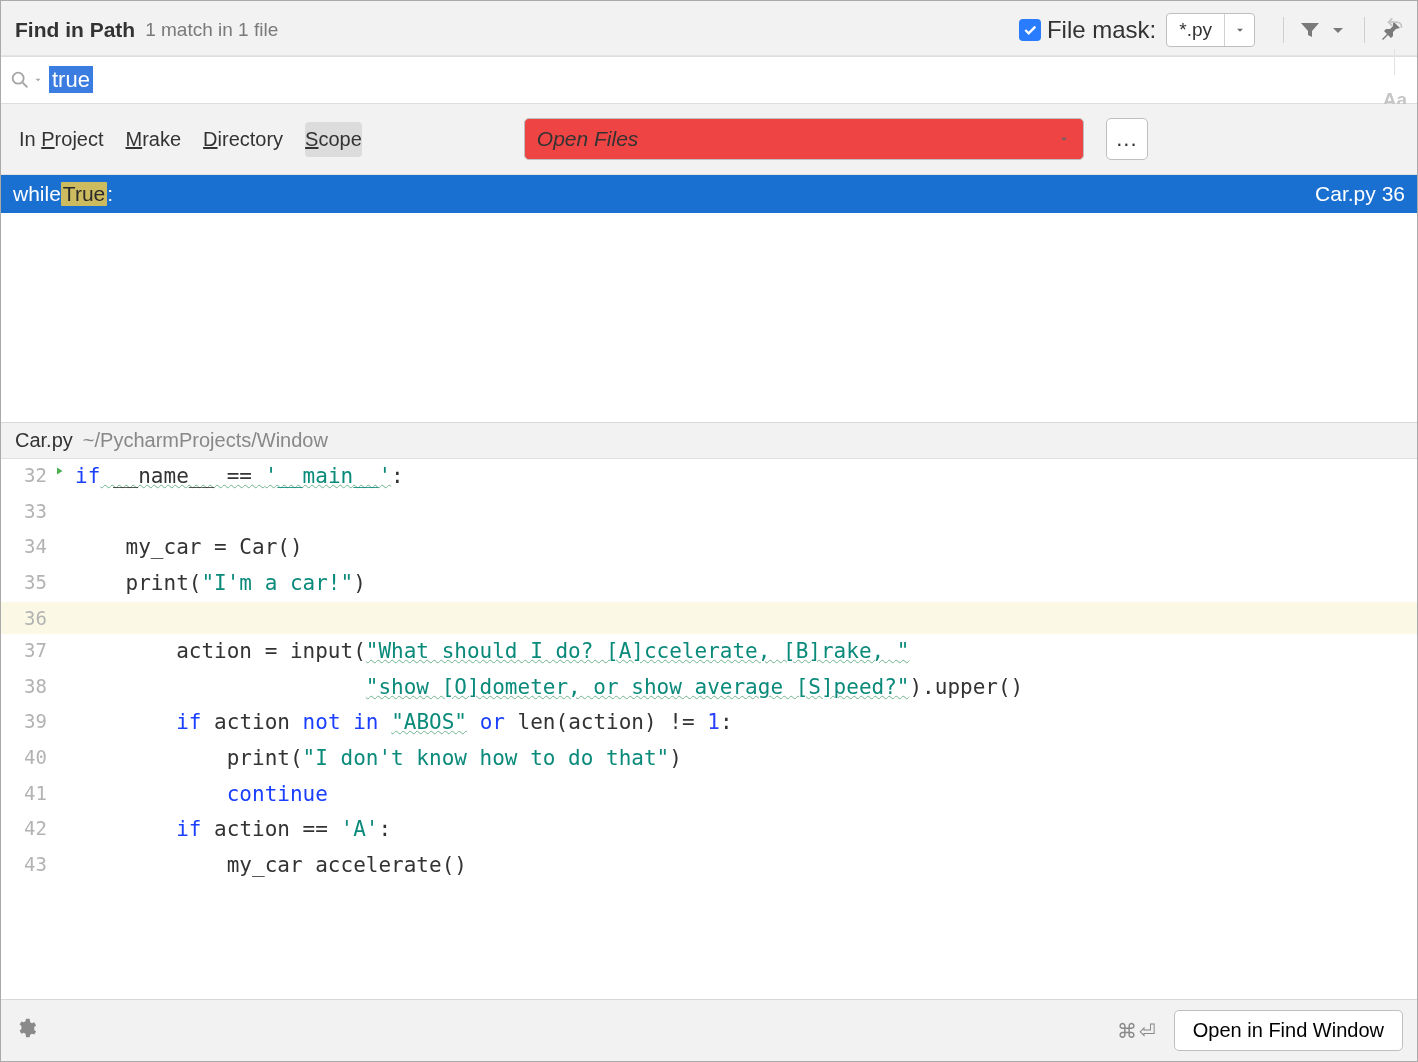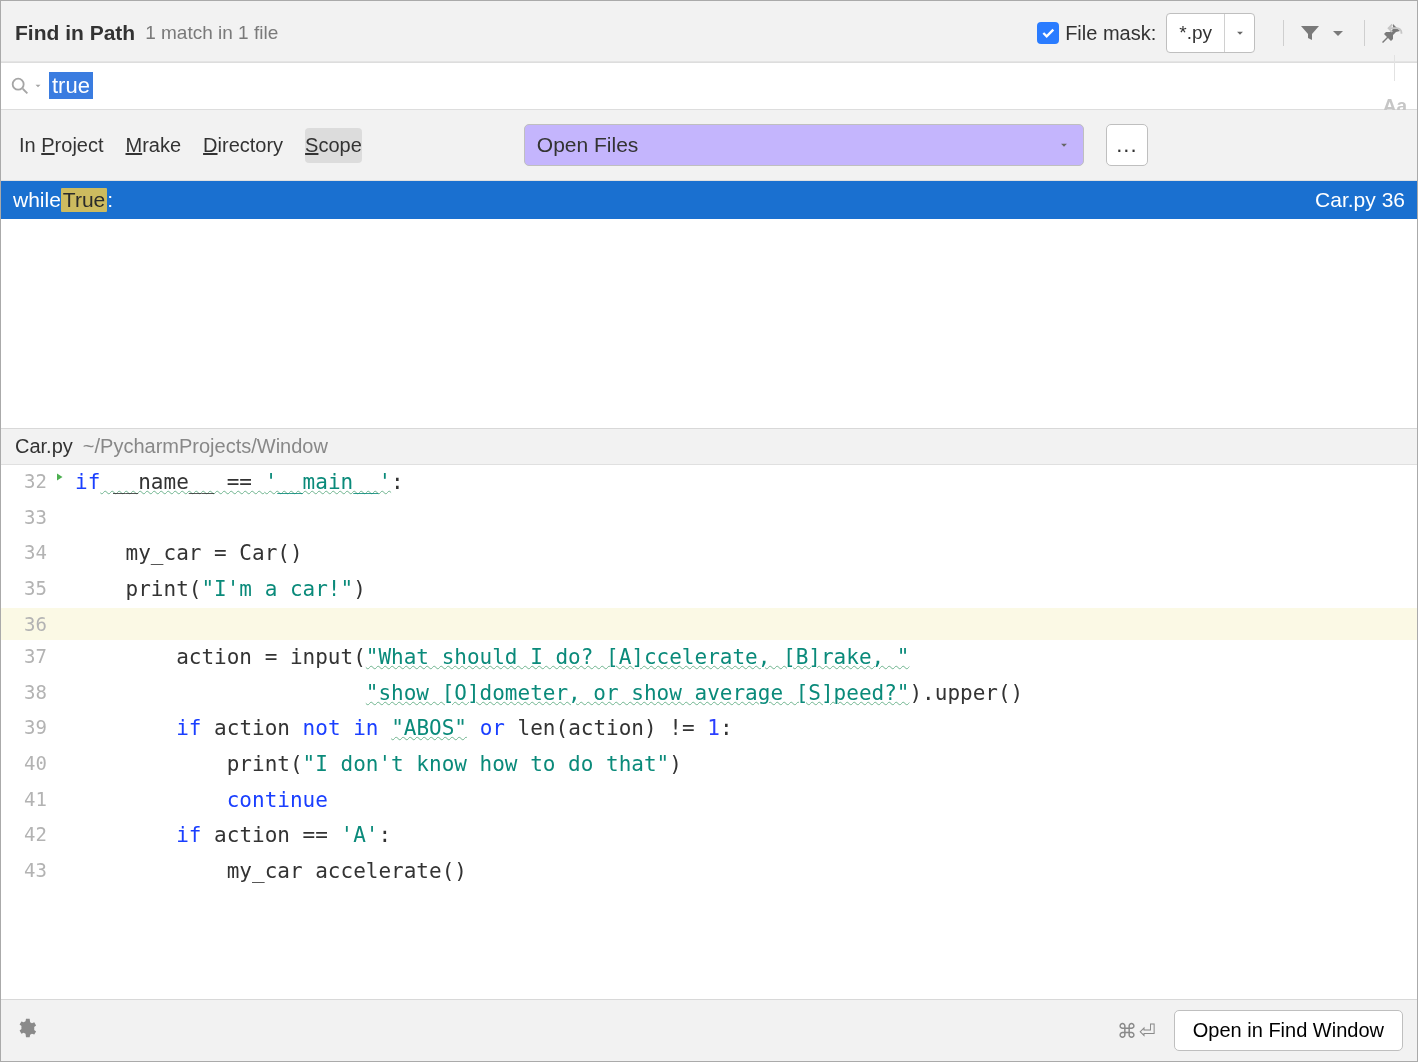--- a/index.html
+++ b/index.html
@@ -25,24 +25,24 @@
   }
   .header-title { font-size: 21px; font-weight: 700; margin-right: 10px; }
   .header-sub   { font-size: 19px; color: #7a7a7a; }
   .header-spacer { flex: 1; }
   .file-mask-check {
     width: 22px; height: 22px; background:#2a7cff; border-radius:4px;
     display:inline-flex; align-items:center; justify-content:center;
     margin-right:6px;
   }
   .file-mask-check svg { width:16px; height:16px; }
-  .file-mask-label { font-size:20px; margin-right:10px; }
+  .file-mask-label { font-size:24px; margin-right:10px; }
   .file-mask-combo {
     display:flex; align-items:center; border:1px solid #bfbfbf;
-    border-radius:4px; background:#fff; height:40px; margin-right:14px;
+    border-radius:4px; background:#fff; height:34px; margin-right:14px;
   }
   .file-mask-value { padding:0 12px; font-size:19px; }
   .file-mask-arrow {
     width:30px; height:100%; border-left:1px solid #d0d0d0;
     display:flex; align-items:center; justify-content:center;
   }
   .vsep { width:1px; height:26px; background:#cfcfcf; margin:0 14px; }
   .hdr-icon { color:#888; display:flex; align-items:center; justify-content:center; cursor:pointer; }
   .hdr-icon svg { width:24px; height:24px; }
 
@@ -71,22 +71,22 @@
     padding:14px 18px; background:#f2f2f2; border-bottom:1px solid #e0e0e0;
   }
   .scope-tab { font-size:20px; color:#333; cursor:pointer; }
   .scope-tab.mnemonic span.u { text-decoration:underline; }
   .scope-tab.active {
     background:#dcdcdc; border-radius:4px; padding:6px 0;
   }
   .scope-tab.inactive { padding:6px 0; }
   .scope-dd {
     flex:0 0 560px; height:42px; border:1px solid #bfbfbf; border-radius:5px;
-    background:#c4b5fd; display:flex; align-items:center; justify-content:space-between;
-    padding:0 12px; font-size:21px; margin-left:140px;
+    background:#ef4444; display:flex; align-items:center; justify-content:space-between;
+    padding:0 12px; font-size:21px; margin-left:140px;font-style:italic;
   }
   .scope-dd svg { width:14px; height:14px; color:#666; }
   .scope-more {
     width:42px; height:42px; border:1px solid #bfbfbf; border-radius:5px;
     background:#fff; display:flex; align-items:center; justify-content:center;
     font-size:22px; letter-spacing:1px;
   }
 
   
   .result-row {

